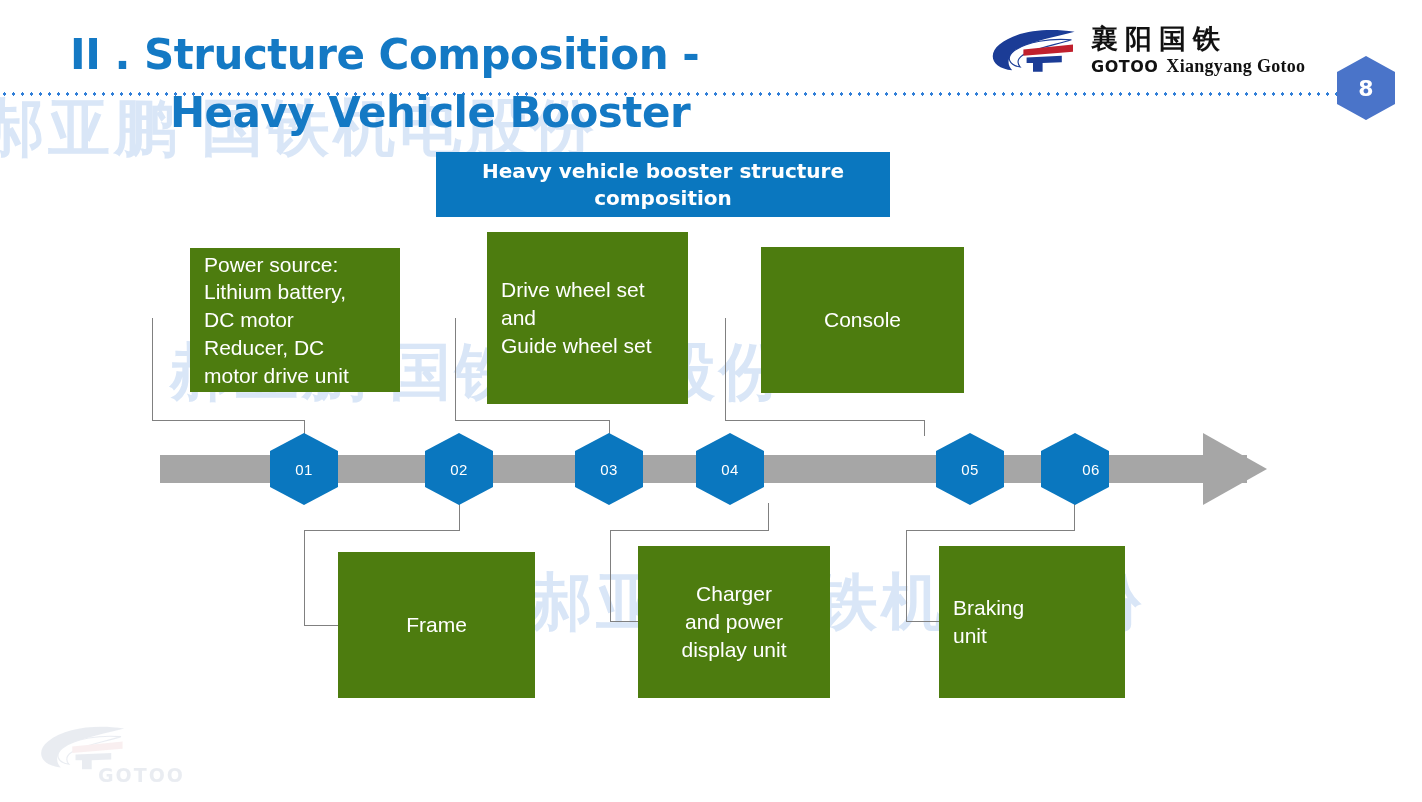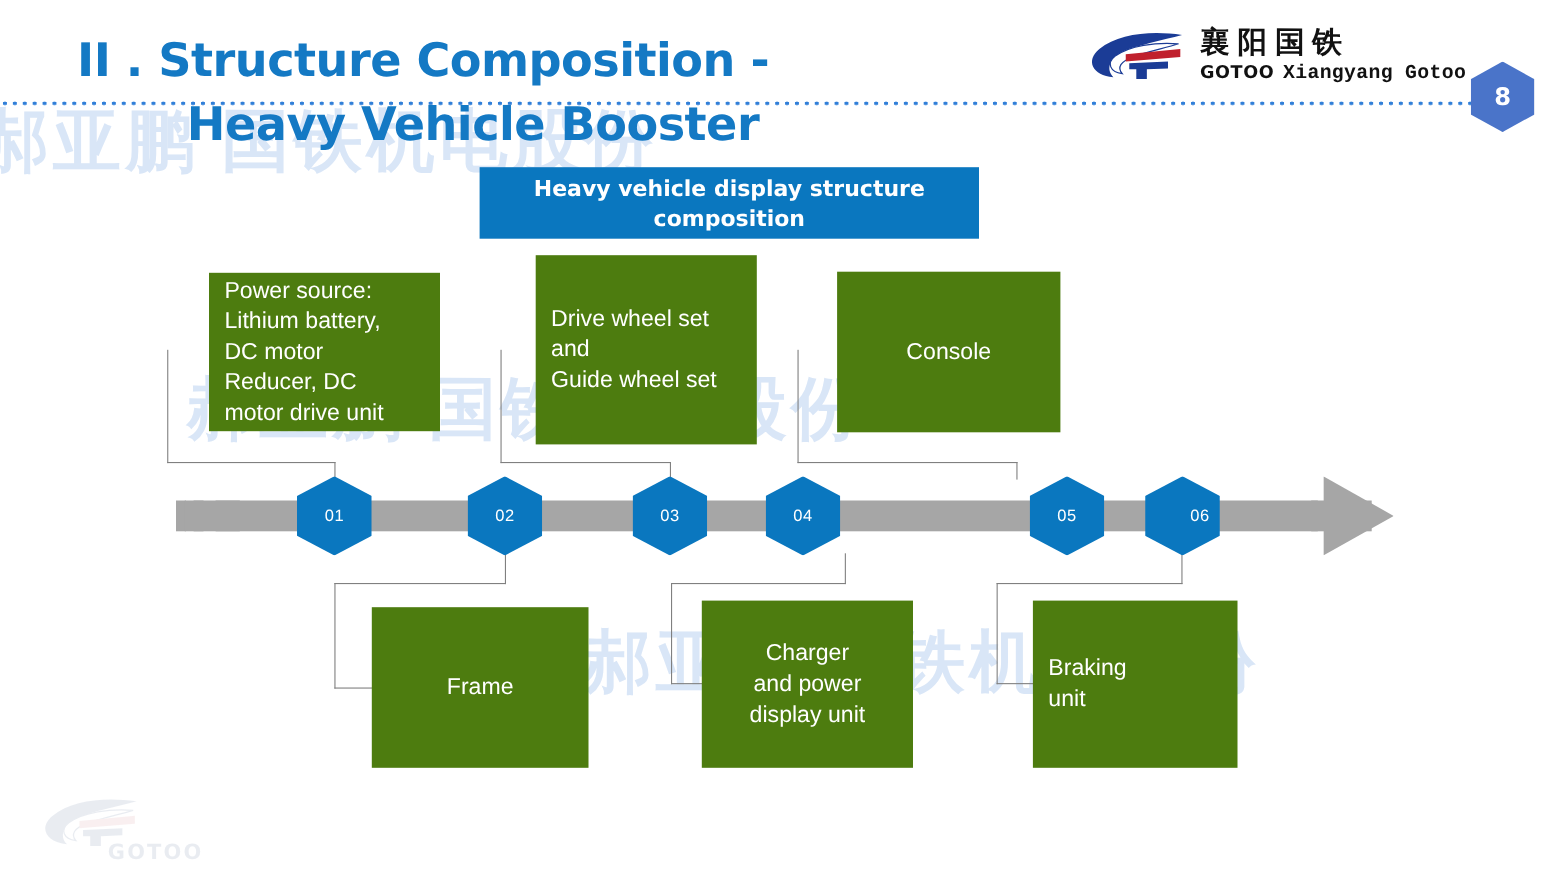--- a/index.html
+++ b/index.html
@@ -69,21 +69,21 @@
   .en-row {
     display: flex; align-items: baseline; gap: 8px;
     margin-top: 2px;
   }
   .gotoo-sm {
     font-family: "DejaVu Sans", sans-serif;
     font-size: 16px; font-weight: 700; color: #111;
     letter-spacing: 0.5px;
   }
   .en-name {
-    font-family: Liberation Mono, monospace;
+    font-family: Liberation Serif, serif;
     font-size: 18px; font-weight: 700; color: #111;
     letter-spacing: 0.3px;
   }
 
   .page-hex {
     position: absolute;
     left: 1337px; top: 56px;
     width: 58px; height: 64px;
     background: #4a74c9;
     clip-path: polygon(50% 0%, 100% 25%, 100% 75%, 50% 100%, 0% 75%, 0% 25%);
@@ -219,21 +219,21 @@
       <div class="cn-name">襄阳国铁</div>
       <div class="en-row">
         <span class="gotoo-sm">GOTOO</span>
         <span class="en-name">Xiangyang Gotoo</span>
       </div>
     </div>
   </div>
 
   <div class="page-hex">8</div>
 
-  <div class="banner">Heavy vehicle display structure composition</div>
+  <div class="banner">Heavy vehicle booster structure composition</div>
 
   <div class="conn v" style="left:152px; top:318px; height:103px;"></div>
   <div class="conn h" style="left:152px; top:420px; width:153px;"></div>
   <div class="conn v" style="left:304px; top:420px; height:16px;"></div>
 
   <div class="conn v" style="left:455px; top:318px; height:103px;"></div>
   <div class="conn h" style="left:455px; top:420px; width:155px;"></div>
   <div class="conn v" style="left:609px; top:420px; height:16px;"></div>
 
   <div class="conn v" style="left:725px; top:318px; height:103px;"></div>

